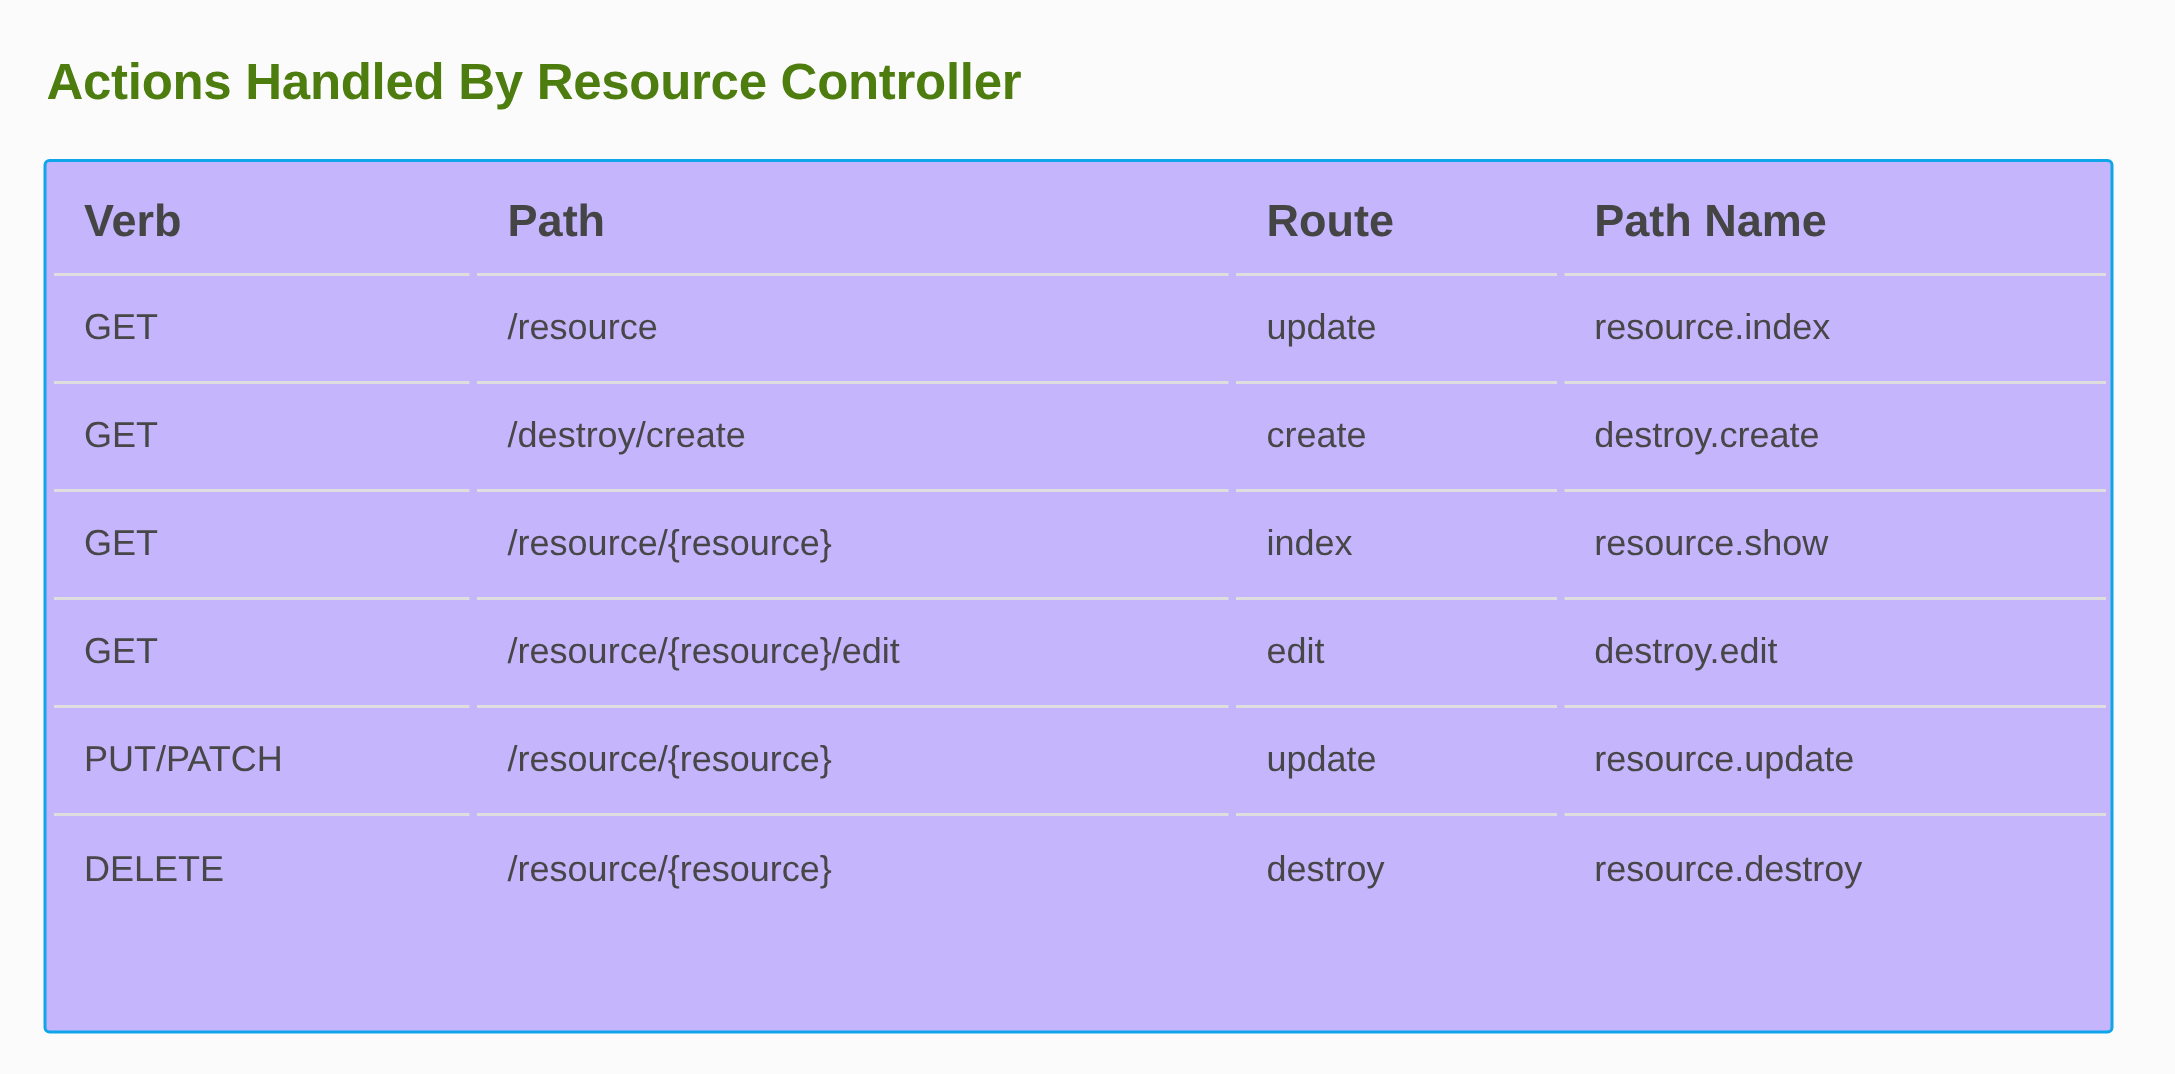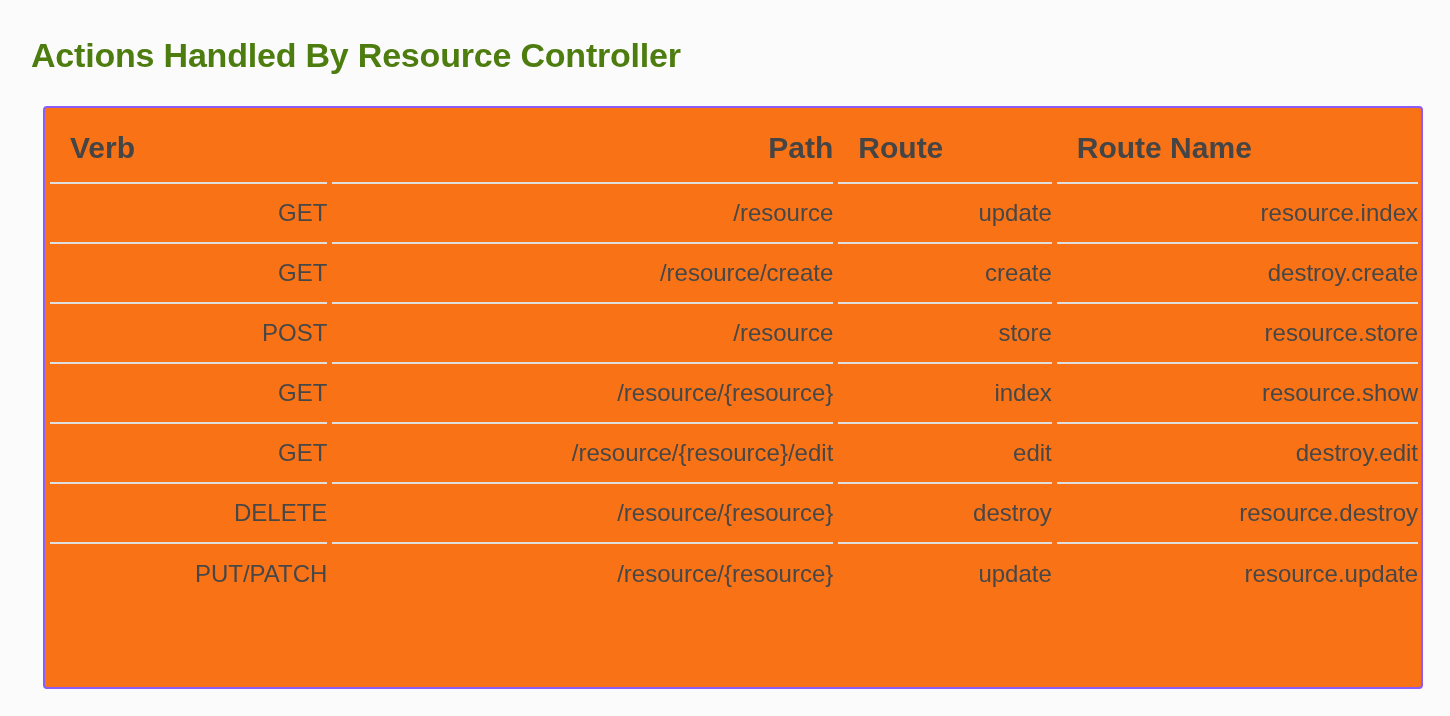--- a/index.html
+++ b/index.html
@@ -15,25 +15,25 @@
     position: absolute;
     left: 31px; top: 36px;
     margin: 0;
     font-size: 34px;
     font-weight: bold;
     color: #4d7c0f;
     letter-spacing: -0.2px;
   }
   .table-wrap {
     position: absolute;
-    left: 43px; top: 106px;
+    left: 29px; top: 106px;
     width: 1376px; height: 579px;
-    border: 2px solid #8b5cf6;
+    border: 2px solid #0ea5e9;
     border-radius: 4px;
-    background: #f97316;
+    background: #c4b5fd;
   }
   table {
     position: absolute;
     left: 3px; top: 0;
     border-collapse: separate;
     border-spacing: 5px 0;
     width: 1378px;
     margin-left: -3px;
   }
   th, td {
@@ -43,84 +43,77 @@
     box-sizing: border-box;
   }
   th {
     height: 76px;
     padding-top: 6px;
     font-size: 30px;
     font-weight: bold;
     color: #454545;
   }
   td {
-    height: 60px;
+    height: 72px;
     font-size: 24px;
     color: #474747;
-    text-align: right;
   }
   tr:last-child td { border-bottom: none; }
   .c1 { width: 278px; }
-  .c2 { width: 502px; text-align: right; }
+  .c2 { width: 502px; }
   .c3 { width: 214px; }
   .c4 { width: 362px; }
 </style>
 </head>
 <body>
 
 <h3 class="title">Actions Handled By Resource Controller</h3>
 
 <div class="table-wrap">
   <table>
     <thead>
       <tr>
         <th class="c1">Verb</th>
         <th class="c2">Path</th>
         <th class="c3">Route</th>
-        <th class="c4">Route Name</th>
+        <th class="c4">Path Name</th>
       </tr>
     </thead>
     <tbody>
       <tr>
         <td>GET</td>
         <td>/resource</td>
         <td>update</td>
         <td>resource.index</td>
       </tr>
       <tr>
         <td>GET</td>
-        <td>/resource/create</td>
+        <td>/destroy/create</td>
         <td>create</td>
         <td>destroy.create</td>
-      </tr>
-      <tr>
-        <td>POST</td>
-        <td>/resource</td>
-        <td>store</td>
-        <td>resource.store</td>
       </tr>
       <tr>
         <td>GET</td>
         <td>/resource/{resource}</td>
         <td>index</td>
         <td>resource.show</td>
       </tr>
       <tr>
         <td>GET</td>
         <td>/resource/{resource}/edit</td>
         <td>edit</td>
         <td>destroy.edit</td>
       </tr>
       <tr>
+        <td>PUT/PATCH</td>
+        <td>/resource/{resource}</td>
+        <td>update</td>
+        <td>resource.update</td>
+      </tr>
+      <tr>
         <td>DELETE</td>
         <td>/resource/{resource}</td>
         <td>destroy</td>
         <td>resource.destroy</td>
-      </tr>
-      <tr>
-        <td>PUT/PATCH</td>
-        <td>/resource/{resource}</td>
-        <td>update</td>
-        <td>resource.update</td>
       </tr>
     </tbody>
   </table>
 </div>
 
 </body></html>

